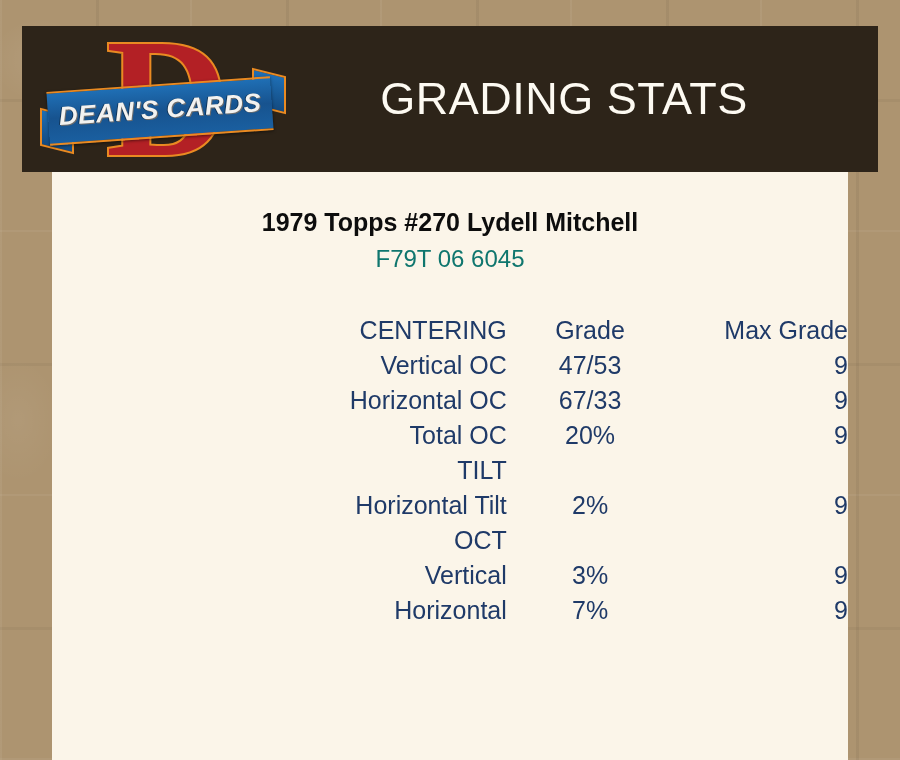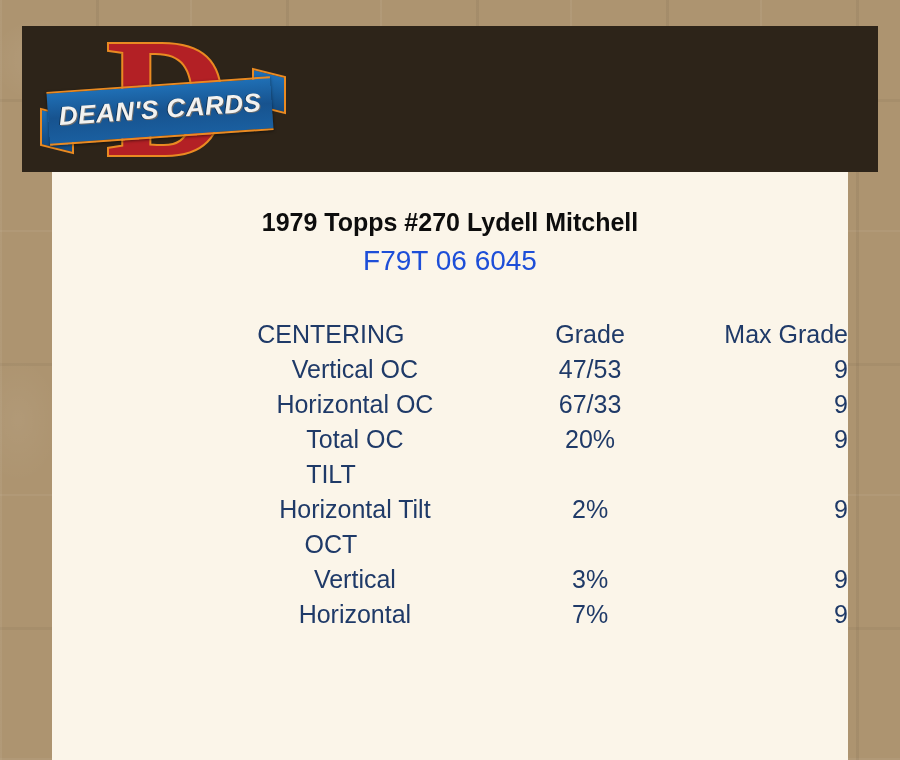--- a/index.html
+++ b/index.html
@@ -159,40 +159,40 @@
   #card-title {
     margin-top: 36px;
     text-align: center;
     font-size: 25px;
     font-weight: bold;
     color: #0d0d0d;
   }
   #card-serial {
     margin-top: 8px;
     text-align: center;
-    font-size: 28px;
-    font-weight: normal;
-    color: #1d4ed8;
+    font-size: 24px;
+    font-weight: normal;
+    color: #0f766e;
   }
 
   
   #stats-table {
     margin-top: 40px;
     width: 100%;
     border-collapse: collapse;
     color: #1f3a68;
   }
   #stats-table th, #stats-table td {
     padding: 0;
     height: 35px;
     vertical-align: middle;
     font-size: 25px;
     font-weight: normal;
   }
-  .col-label   { width: 350px; text-align: center; padding-left: 103px !important; }
+  .col-label   { width: 350px; text-align: right; padding-left: 103px !important; }
   .col-value   { width: 190px; text-align: center; }
   .col-grade   { width: 200px; text-align: right; }
 
   th.col-label { font-weight: bold; font-size: 25px; padding-left: 103px !important; }
   th.col-value, th.col-grade { font-weight: bold; }
 
   tr.section-row td.col-label {
     font-weight: bold;
     padding-left: 103px !important;
   }
@@ -209,20 +209,21 @@
 
   <div id="logo">
     <div class="logo-d">D</div>
     <div class="logo-tail-l"></div>
     <div class="logo-tail-r"></div>
     <div class="logo-banner"></div>
     <div class="logo-banner-text">DEAN'S CARDS</div>
   </div>
 
   <div id="header-titles">
+    <div id="header-title">GRADING STATS</div>
   </div>
 
 </div>
 
 <div id="content-panel">
 
   <div id="card-title">1979 Topps #270 Lydell Mitchell</div>
   <div id="card-serial">F79T 06 6045</div>
 
   <table id="stats-table">

